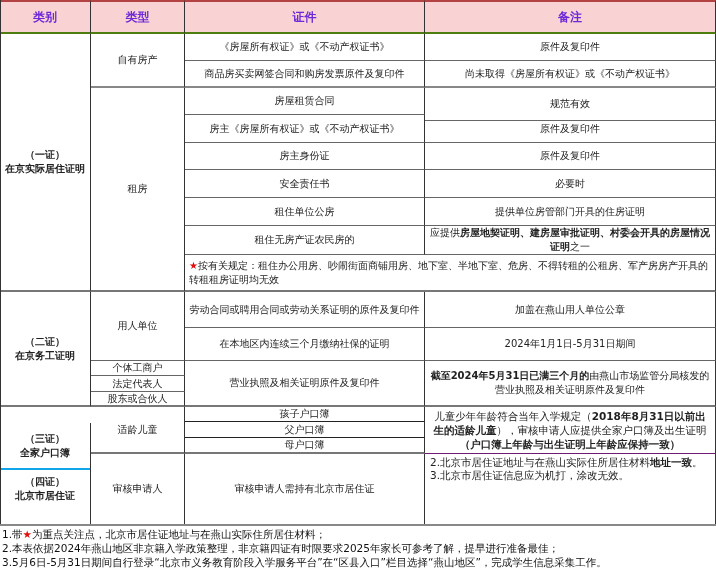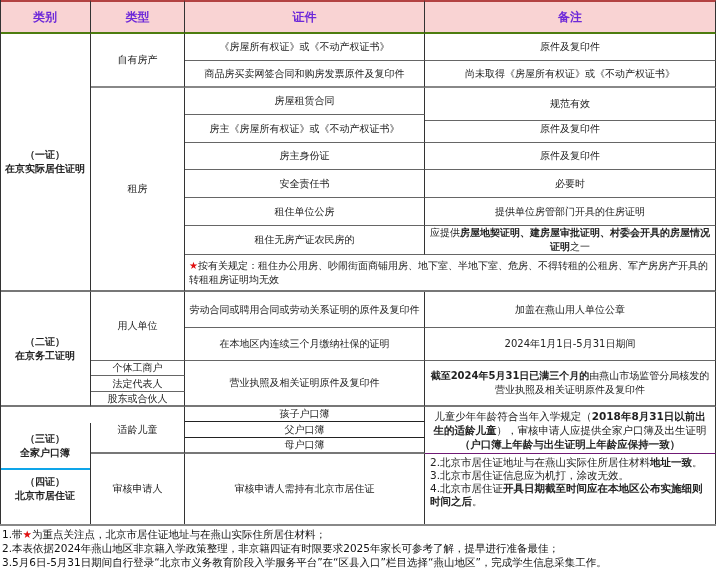--- a/index.html
+++ b/index.html
@@ -90,21 +90,20 @@
 
 <div class="c col" style="left:0;top:454px;width:91px;height:71px;">
   <span>（四证）</span>
   <span>北京市居住证</span>
 </div>
 <div class="c" style="left:91px;top:454px;width:94px;height:71px;">审核申请人</div>
 <div class="c" style="left:185px;top:454px;width:240px;height:71px;">审核申请人需持有北京市居住证</div>
 <div class="c lines" style="left:425px;top:454px;width:291px;height:71px;font-size:10.5px;">
   <div><span>2.北京市居住证地址与在燕山实际住所居住材料</span><b>地址一致</b><span>。</span></div>
   <div><span>3.北京市居住证信息应为机打，涂改无效。</span></div>
-  <div><span>4.北京市居住证</span><b>开具日期截至时间应在本地区公布实施细则时间之后</b><span>。</span></div>
 </div>
 
 <div id="outer"></div>
 <div class="bottom-rule"></div>
 
 <div class="foot" style="top:527px;">
   <span>1.带</span><span class="star">★</span><span>为重点关注点，北京市居住证地址与在燕山实际住所居住材料；</span>
 </div>
 <div class="foot" style="top:541px;">2.本表依据2024年燕山地区非京籍入学政策整理，非京籍四证有时限要求2025年家长可参考了解，提早进行准备最佳；</div>
 <div class="foot" style="top:555px;">3.5月6日-5月31日期间自行登录“北京市义务教育阶段入学服务平台”在“区县入口”栏目选择“燕山地区”，完成学生信息采集工作。</div>

